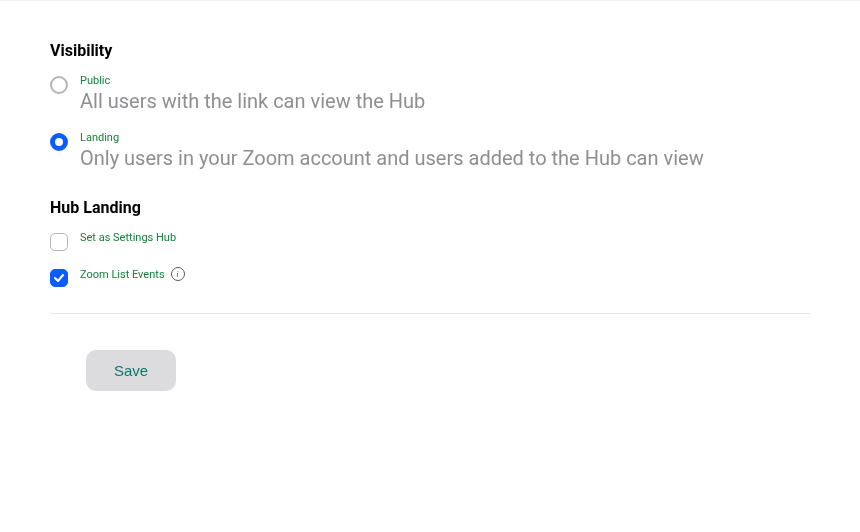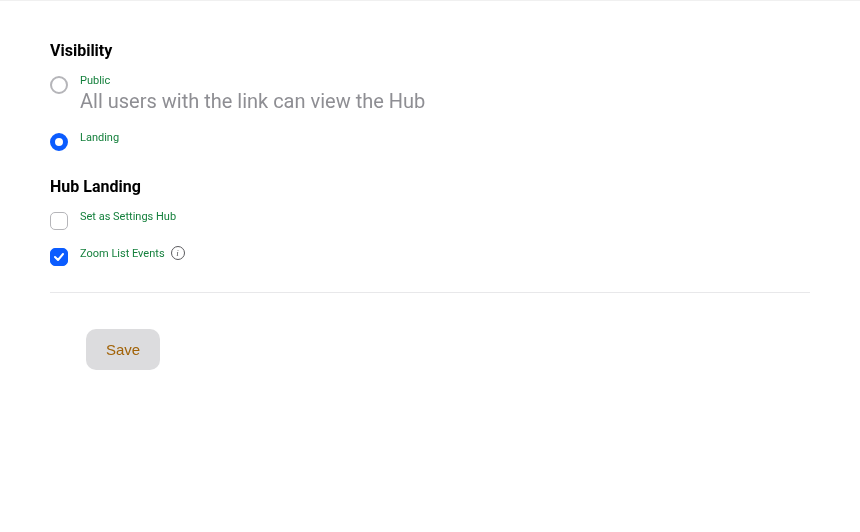--- a/index.html
+++ b/index.html
@@ -110,24 +110,24 @@
     .divider {
       border: none;
       border-top: 1px solid #e8e8ea;
       margin: 14px 0 36px 0;
     }
     .footer {
       padding-left: 36px;
     }
     .save-btn {
       background: #dcdcde;
-      color: #a16207;
+      color: #0f766e;
       border: none;
       border-radius: 10px;
-      padding: 12px 20px;
+      padding: 12px 28px;
       font-size: 15px;
       font-weight: 400;
       cursor: not-allowed;
     }
   </style>
 </head>
 <body>
 
 <div class="section-title">Visibility</div>
 
@@ -140,20 +140,21 @@
       <div class="option-label">Public</div>
       <div class="option-desc">All users with the link can view the Hub</div>
     </div>
   </div>
   <div class="option-row">
     <div class="control-col">
       <div class="radio selected"></div>
     </div>
     <div class="content-col">
       <div class="option-label">Landing</div>
+      <div class="option-desc">Only users in your Zoom account and users added to the Hub can view</div>
     </div>
   </div>
 </div>
 
 <div class="section-title">Hub Landing</div>
 
 <div class="option-group">
   <div class="option-row">
     <div class="control-col">
       <div class="checkbox">

